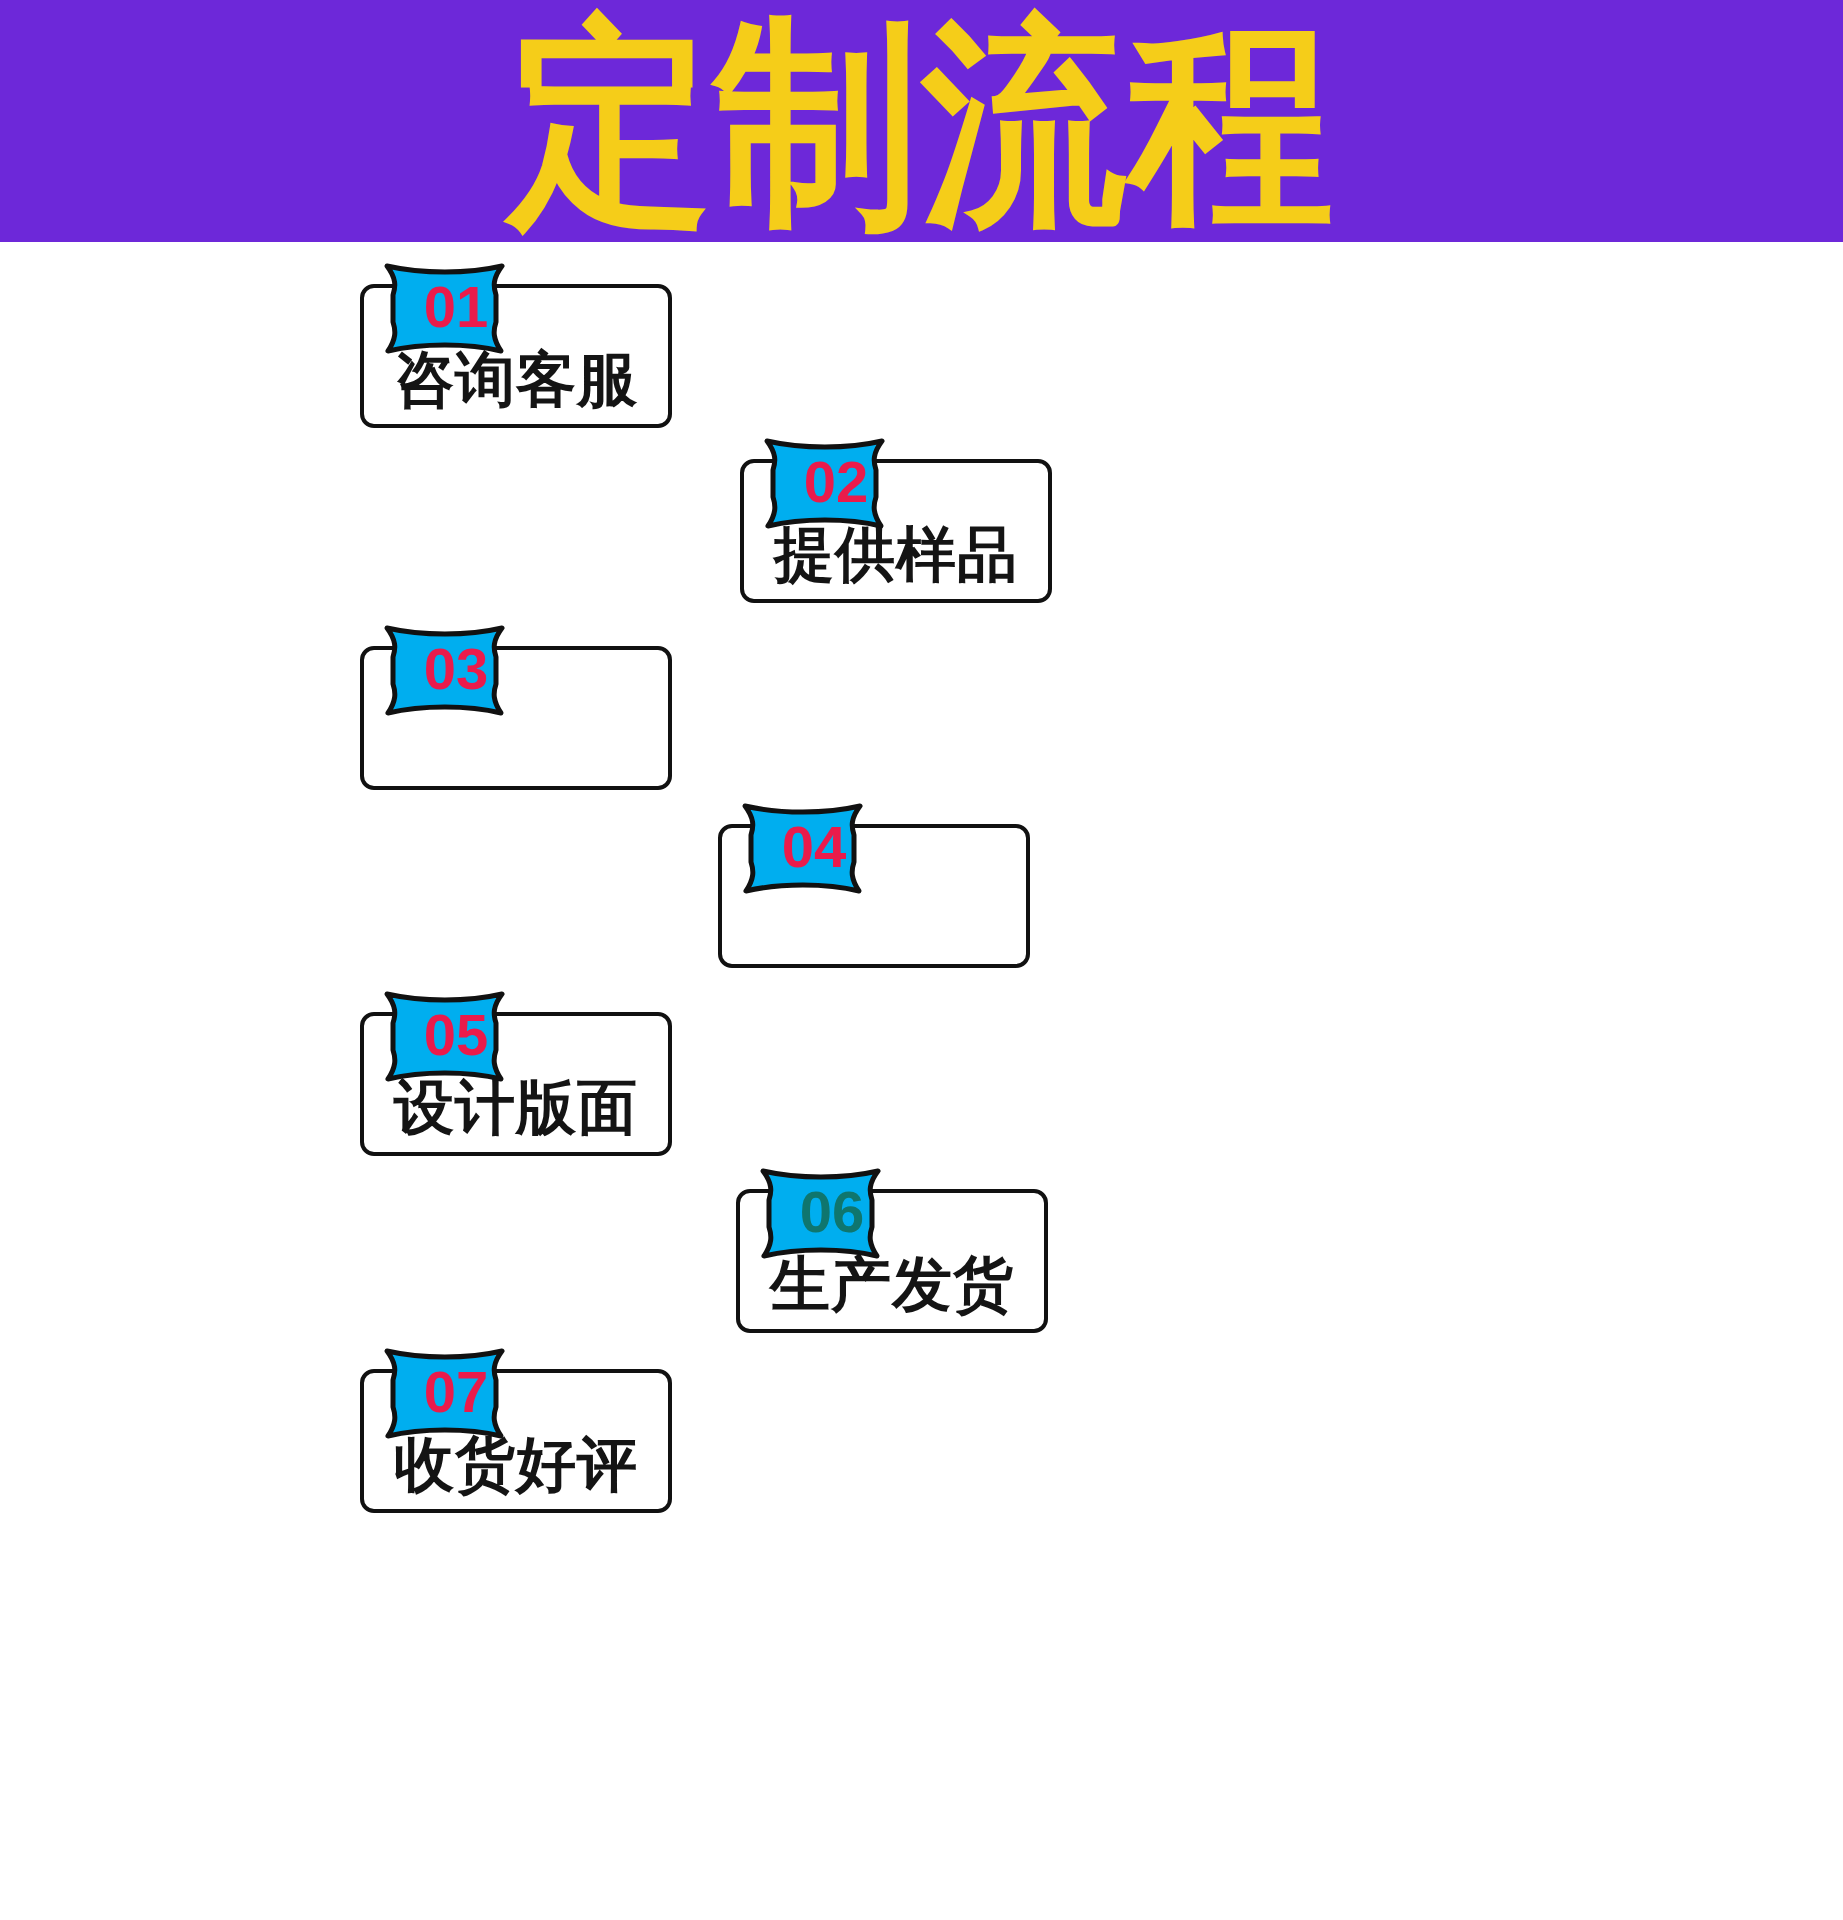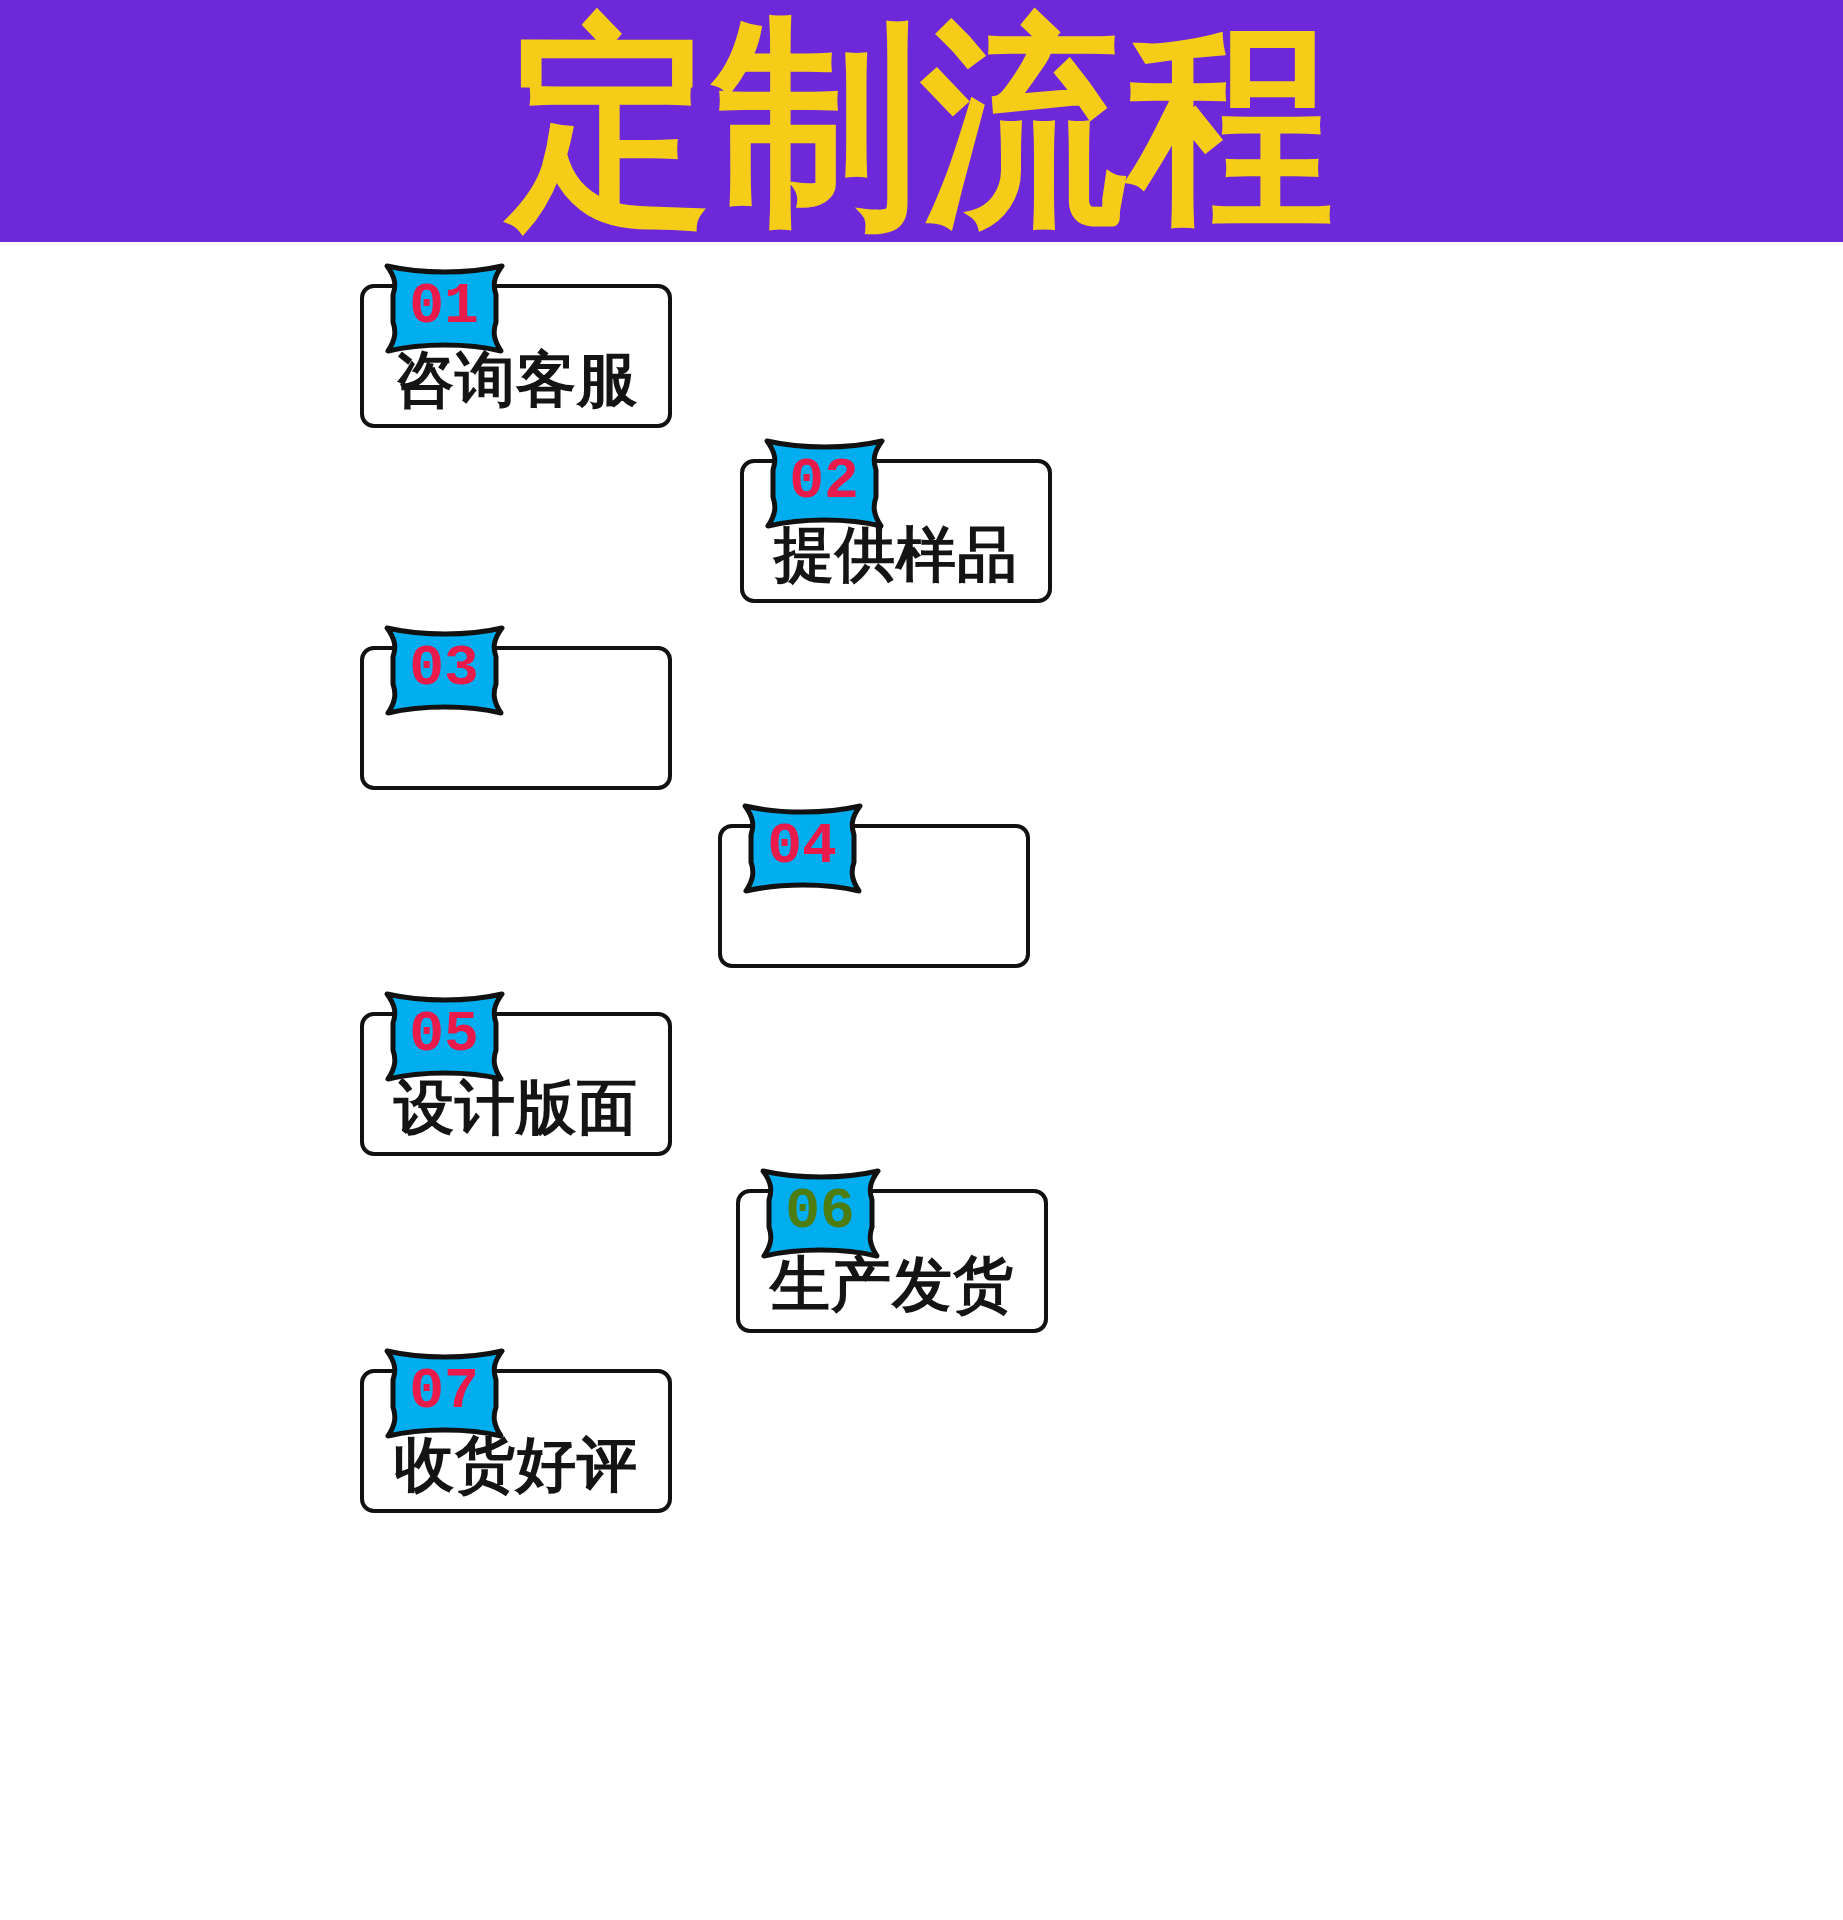--- a/index.html
+++ b/index.html
@@ -68,29 +68,29 @@
 
   
   .step .badge{
     position:absolute;
     left:22px;top:0;
     width:124px;height:92px;
   }
   .step .badge svg{display:block;width:124px;height:92px;}
   .step .badge .badge-num{
     position:absolute;
-    left:0;top:0;width:124px;height:92px;
+    left:12px;top:0;width:124px;height:92px;
     display:flex;align-items:center;justify-content:center;
     color:#EA1B4B;
     font-size:58px;
     font-weight:900;
     line-height:1;
     padding-bottom:2px;
     box-sizing:border-box;
-    font-family:Liberation Mono, monospace;
+    font-family:Liberation Sans, sans-serif;
   }
 </style>
 </head>
 <body>
 
 <div id="header-banner">
   <div id="header-title">定制流程</div>
 </div>
 
 <div id="steps-area">
@@ -142,21 +142,21 @@
         <div class="badge-num" style="color:#EA1B4B">05</div>
       </div>
     </div>
     <div class="step" style="left: 736px; top: 925px;">
       <div class="card" style="border-color: rgb(17, 17, 17); background: rgb(255, 255, 255);"></div>
       <div class="card-label" style="color: rgb(20, 20, 20);">生产发货</div>
       <div class="badge">
         <svg viewBox="0 0 124 92" xmlns="http://www.w3.org/2000/svg">
           <path d="M5 4 C14 16 14 24 11 33 L11 60 C14 69 14 77 6 89 C40 81 86 81 119 89 C111 77 111 69 114 60 L114 33 C111 24 111 16 120 4 C86 12 40 12 5 4 Z" fill="#00AEEF" stroke="#111111" stroke-width="5" stroke-linejoin="round"></path>
         </svg>
-        <div class="badge-num" style="color:#4d7c0f">06</div>
+        <div class="badge-num" style="color:#0f766e">06</div>
       </div>
     </div>
     <div class="step" style="left: 360px; top: 1105px;">
       <div class="card" style="border-color: rgb(17, 17, 17); background: rgb(255, 255, 255);"></div>
       <div class="card-label" style="color: rgb(20, 20, 20);">收货好评</div>
       <div class="badge">
         <svg viewBox="0 0 124 92" xmlns="http://www.w3.org/2000/svg">
           <path d="M5 4 C14 16 14 24 11 33 L11 60 C14 69 14 77 6 89 C40 81 86 81 119 89 C111 77 111 69 114 60 L114 33 C111 24 111 16 120 4 C86 12 40 12 5 4 Z" fill="#00AEEF" stroke="#111111" stroke-width="5" stroke-linejoin="round"></path>
         </svg>
         <div class="badge-num" style="color:#EA1B4B">07</div>

